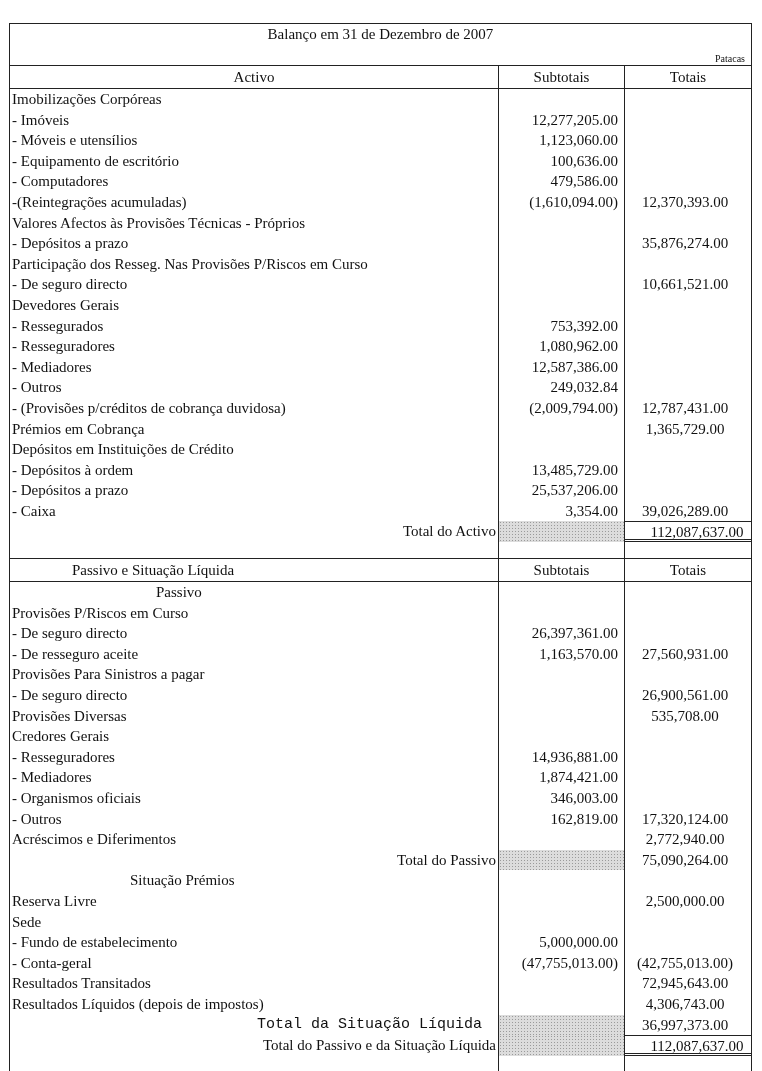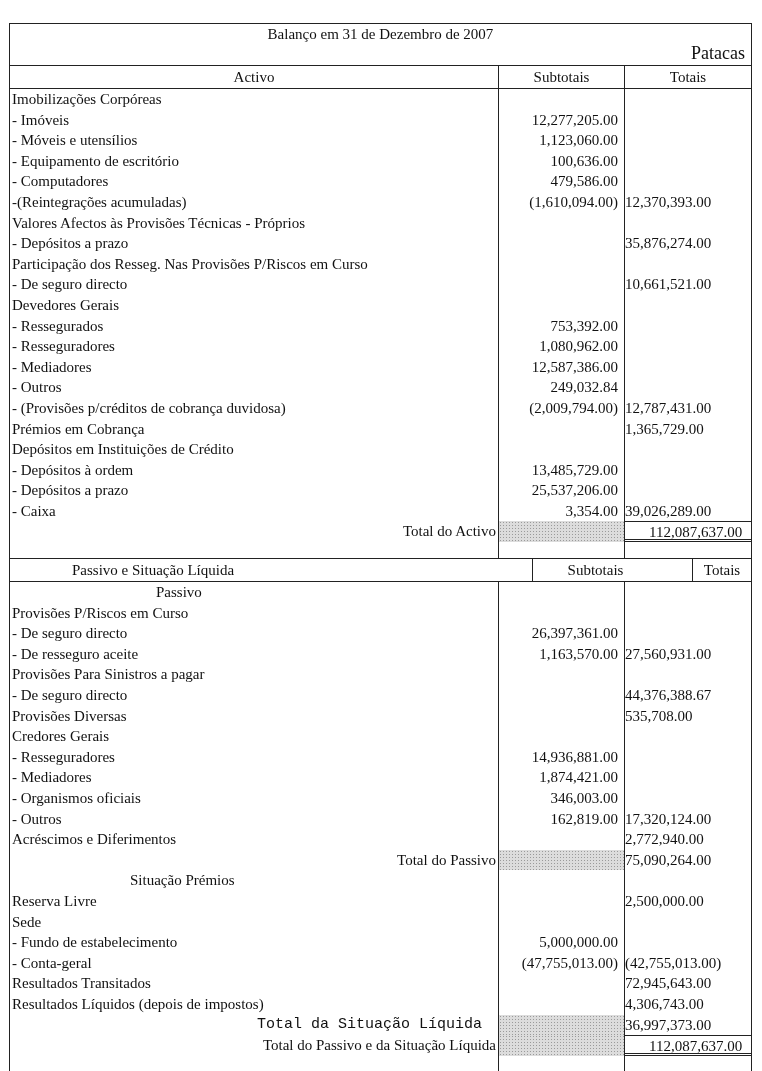--- a/index.html
+++ b/index.html
@@ -1,28 +1,28 @@
 <!DOCTYPE html>
 <html><head>
 <meta charset="utf-8">
 <style>
   html, body { margin:0; padding:0; background:#ffffff; }
   body { width:762px; height:1071px; position:relative; overflow:hidden;
          font-family:"Liberation Serif", serif; color:#111; font-size:15px; }
   .sheet { position:absolute; left:9px; top:23px; width:743px; border:1.5px solid #222; box-sizing:border-box; }
   .title-row { height:41px; position:relative; border-bottom:1.5px solid #222; }
   .title { position:absolute; left:0; right:0; top:2px; text-align:center; font-size:15px; }
-  .unit { position:absolute; right:6px; bottom:1px; font-size:18px; }
+  .unit { position:absolute; right:6px; bottom:1px; font-size:10px; }
   .row { display:flex; height:20.6px; line-height:20.6px; }
   .c1 { width:488px; box-sizing:border-box; padding-left:2px; white-space:nowrap; overflow:hidden; }
   .c2 { width:126px; box-sizing:border-box; border-left:1.5px solid #222; text-align:right; padding-right:6px; white-space:nowrap; }
-  .c3 { flex:1; box-sizing:border-box; border-left:1.5px solid #222; text-align:left; padding-right:6px; white-space:nowrap; }
+  .c3 { flex:1; box-sizing:border-box; border-left:1.5px solid #222; text-align:center; padding-right:6px; white-space:nowrap; }
   .hdr { height:22px; line-height:22px; border-bottom:1.5px solid #222; }
   .hdr .c1, .hdr .c2, .hdr .c3 { text-align:center; padding:0; }
-  .hdr.top-border { border-top:1.5px solid #222;gap:34px; }
+  .hdr.top-border { border-top:1.5px solid #222; }
   .section-title { padding-left:146px; }
   .total-label { text-align:right; padding-right:2px; }
   .hatch { background-color:#dcdcdc;
            background-image: radial-gradient(#9a9a9a 0.6px, transparent 0.7px);
            background-size:3px 3px; }
   .boxed { border-top:1.5px solid #222; border-bottom:3.5px double #222;padding-left:24px; }
 </style>
 </head>
 <body>
 
@@ -186,21 +186,21 @@
         <div class="c3">27,560,931.00</div>
       </div>
       <div class="row">
         <div class="c1">Provisões Para Sinistros a pagar</div>
         <div class="c2"></div>
         <div class="c3"></div>
       </div>
       <div class="row">
         <div class="c1"> - De seguro directo</div>
         <div class="c2"></div>
-        <div class="c3">44,376,388.67</div>
+        <div class="c3">26,900,561.00</div>
       </div>
       <div class="row">
         <div class="c1">Provisões Diversas</div>
         <div class="c2"></div>
         <div class="c3">535,708.00</div>
       </div>
       <div class="row">
         <div class="c1">Credores Gerais</div>
         <div class="c2"></div>
         <div class="c3"></div>

